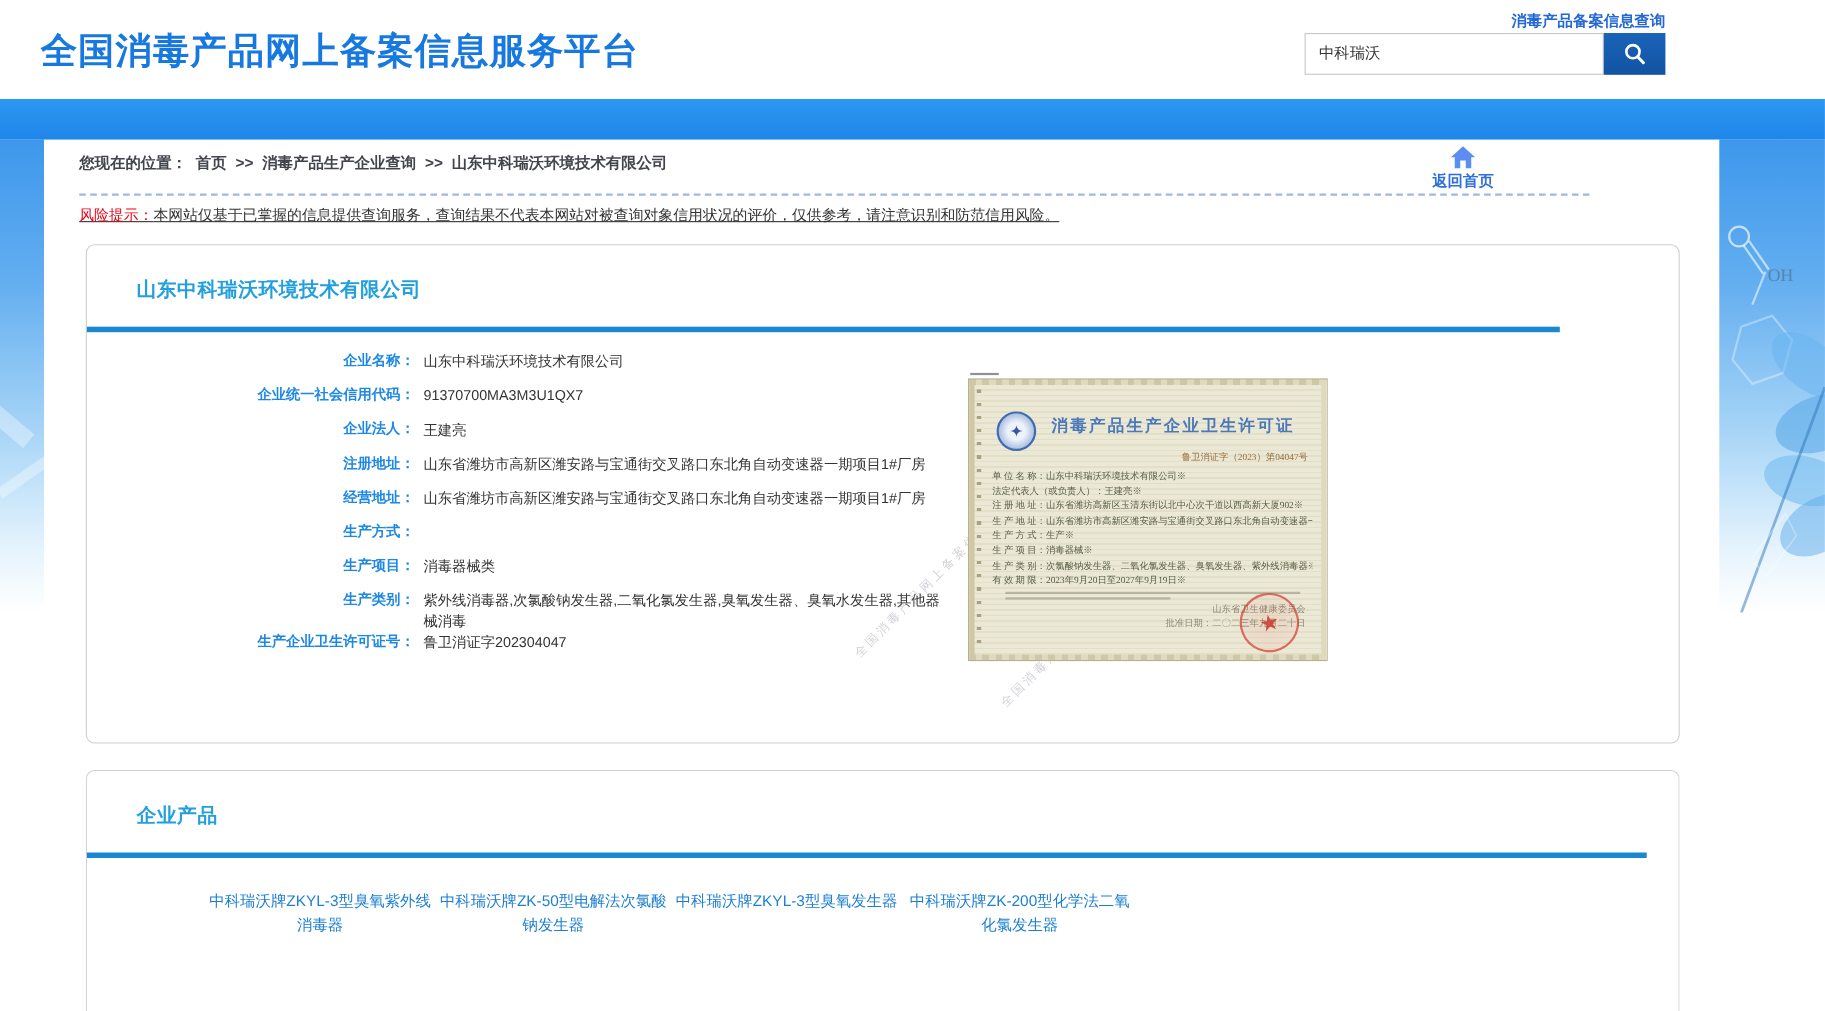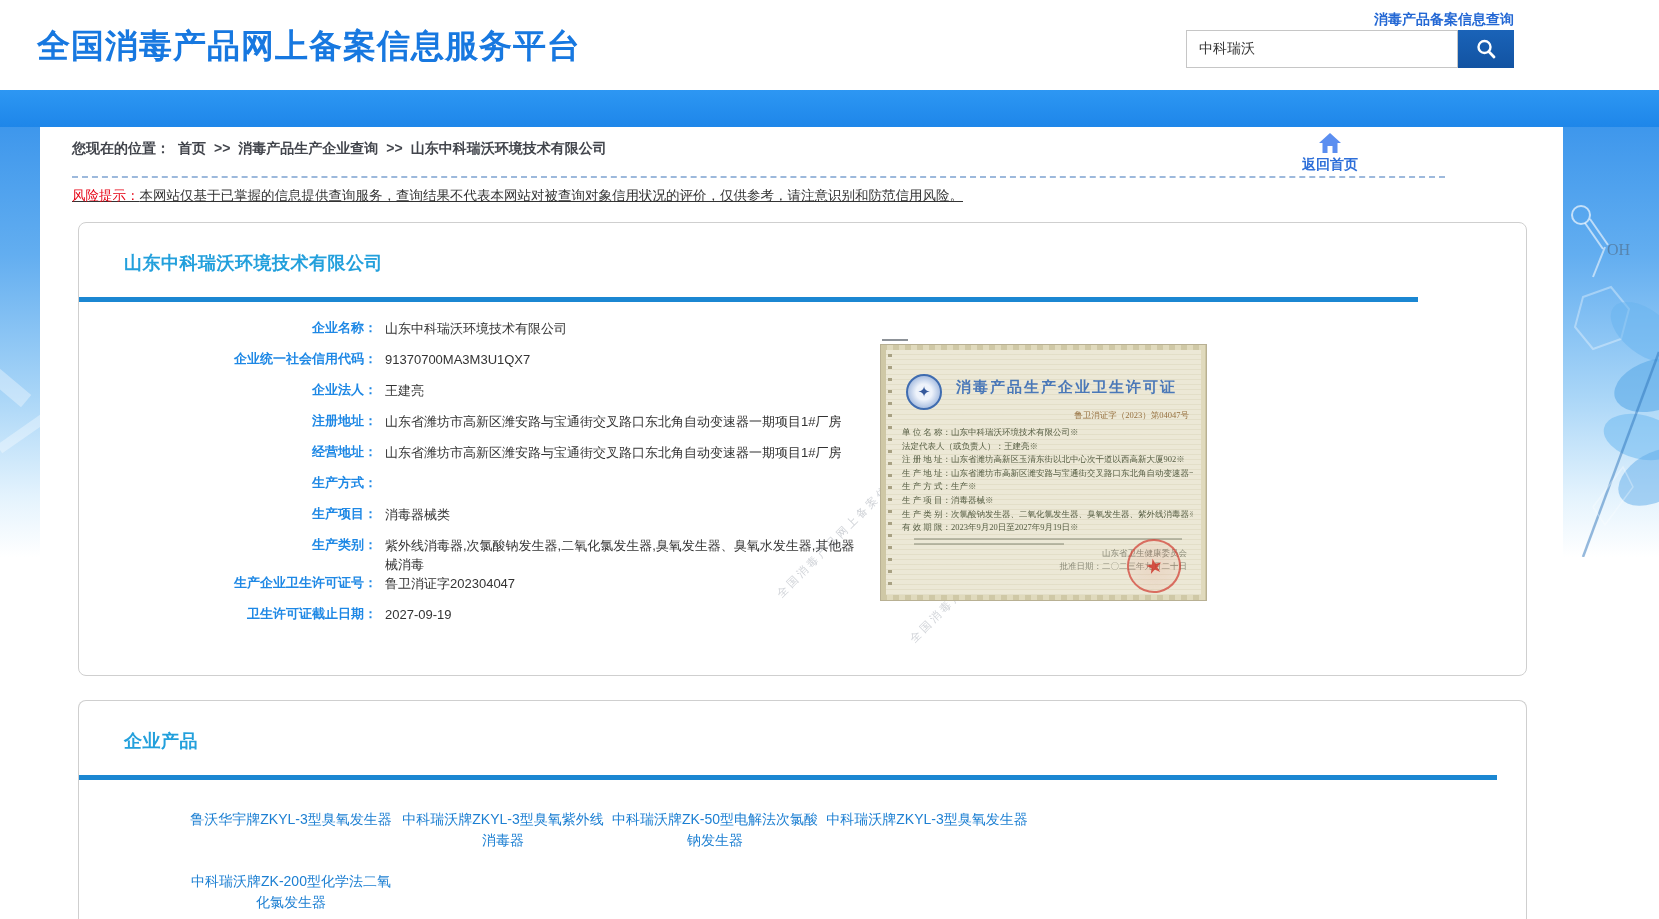--- a/index.html
+++ b/index.html
@@ -208,24 +208,20 @@
           <span class="field-value">消毒器械类</span>
         </div>
         <div class="field-row">
           <span class="field-label">生产类别：</span>
           <span class="field-value">紫外线消毒器,次氯酸钠发生器,二氧化氯发生器,臭氧发生器、臭氧水发生器,其他器械消毒</span>
         </div>
         <div class="field-row">
           <span class="field-label">生产企业卫生许可证号：</span>
           <span class="field-value">鲁卫消证字202304047</span>
         </div>
-        <div class="field-row">
-          <span class="field-label">卫生许可证截止日期：</span>
-          <span class="field-value">2027-09-19</span>
-        </div>
       </div>
 
       <div class="cert-area">
         <div class="dash-mark"></div>
         <span class="wm wm1">全国消毒产品网上备案信息服务平台</span>
         <span class="wm wm2">全国消毒产品网上备案信息服务平台</span>
         <span class="wm wm3">全国消毒产品网上备案信息服务平台</span>
 
         <div class="certificate">
           <div class="cert-body">
@@ -256,21 +252,20 @@
             </div>
           </div>
         </div>
       </div>
     </div>
 
     <div class="card card-products">
       <div class="card-title">企业产品</div>
       <div class="card-divider divider-products"></div>
       <div class="products">
-        <div class="product-link">鲁沃华宇牌ZKYL-3型臭氧发生器</div>
         <div class="product-link">中科瑞沃牌ZKYL-3型臭氧紫外线消毒器</div>
         <div class="product-link">中科瑞沃牌ZK-50型电解法次氯酸钠发生器</div>
         <div class="product-link">中科瑞沃牌ZKYL-3型臭氧发生器</div>
         <div class="product-link">中科瑞沃牌ZK-200型化学法二氧化氯发生器</div>
       </div>
     </div>
 
   </div>
 </div>
 

